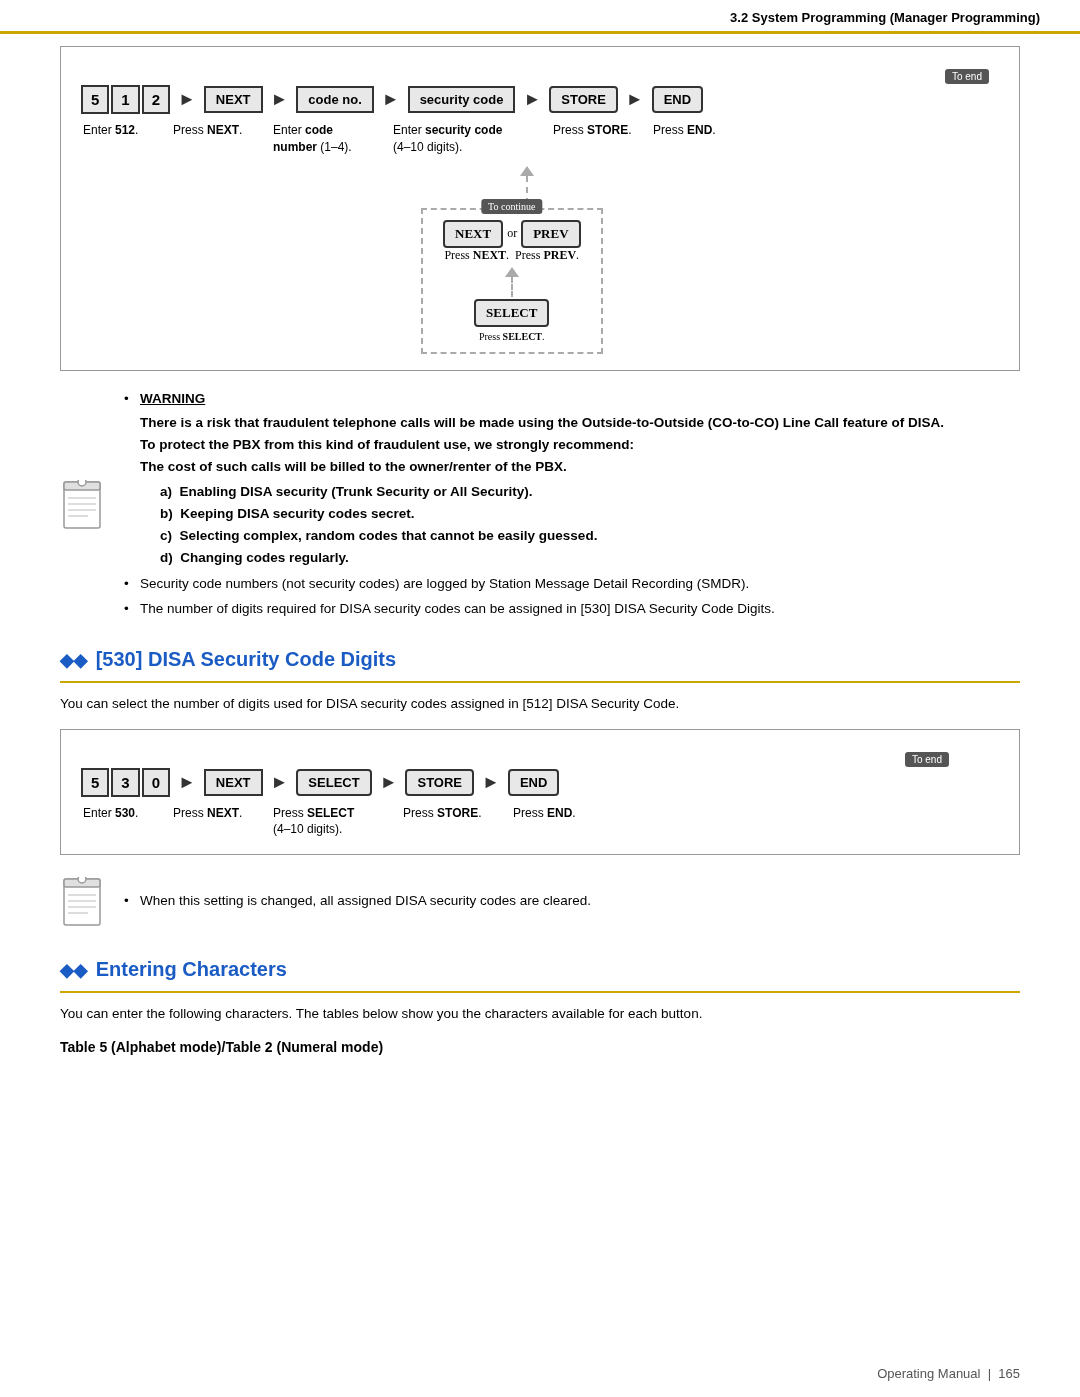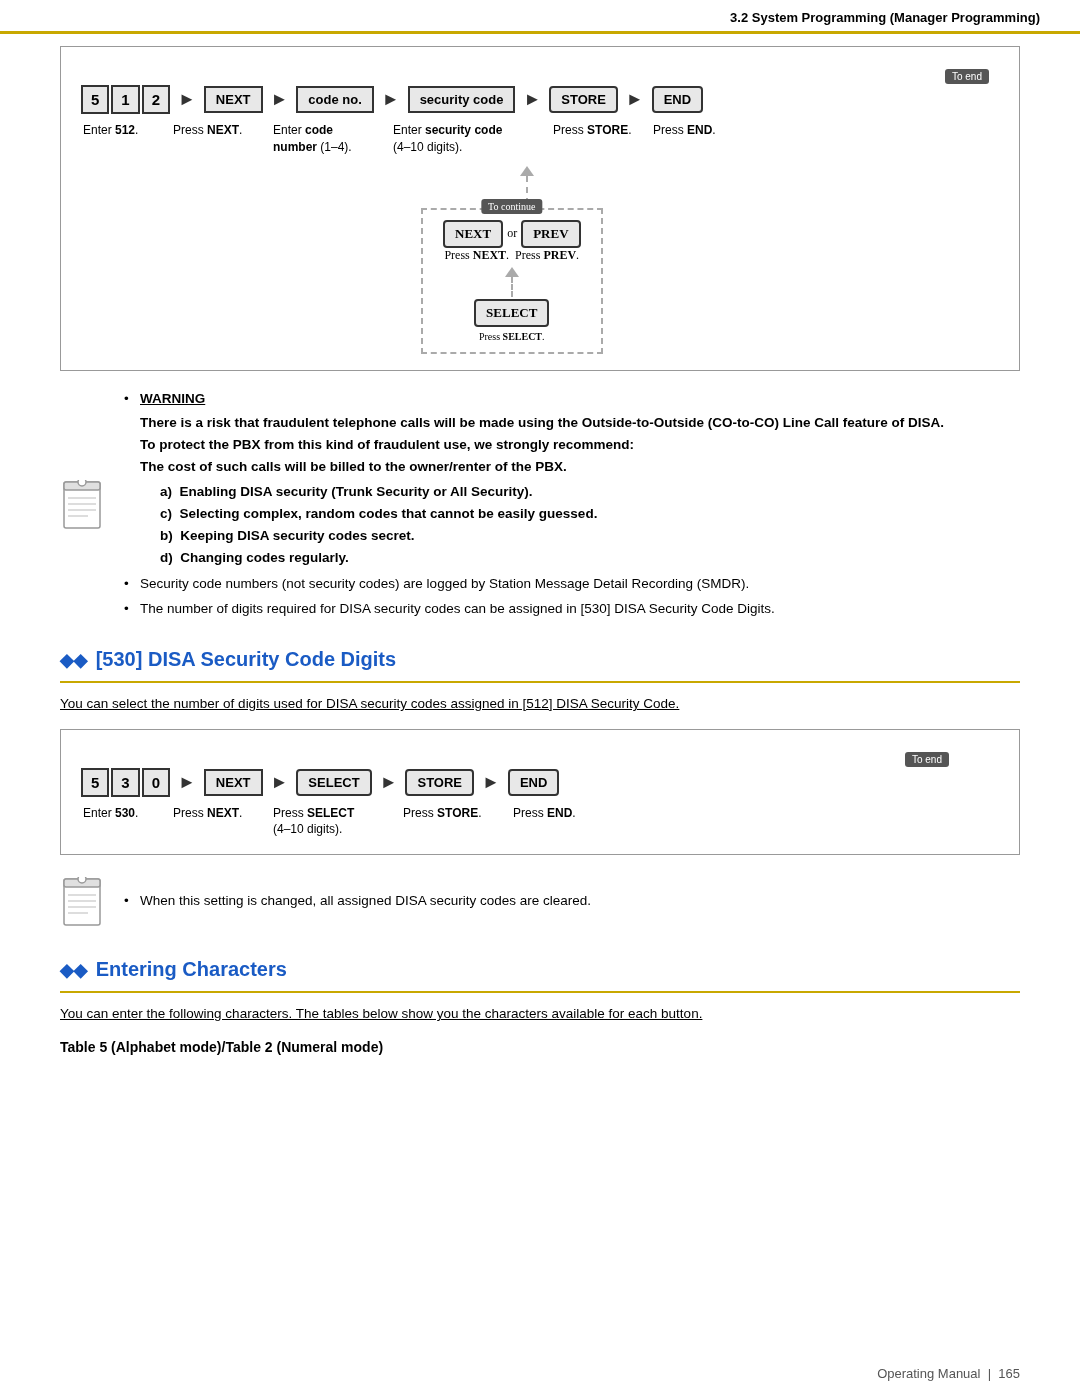--- a/index.html
+++ b/index.html
@@ -129,21 +129,20 @@
 
     .diamond-icon {
       color: #1a5bc4;
       font-size: 18px;
     }
 
     .section-text {
       font-size: 13.5px;
       line-height: 1.6;
       margin-bottom: 14px;
-      text-decoration: underline;
     }
 
     .page-footer {
       position: absolute;
       bottom: 16px;
       right: 60px;
       font-size: 13px;
       color: #555;
     }
 
@@ -297,22 +296,22 @@
     </div>
     <div class="note-text">
       <ul class="bullet-list">
         <li>
           <div style="font-weight:bold;text-decoration:underline;margin-bottom:4px;">WARNING</div>
           <div><strong>There is a risk that fraudulent telephone calls will be made using the Outside-to-Outside (CO-to-CO) Line Call feature of DISA.</strong></div>
           <div style="margin-top:2px;"><strong>To protect the PBX from this kind of fraudulent use, we strongly recommend:</strong></div>
           <div style="margin-top:2px;"><strong>The cost of such calls will be billed to the owner/renter of the PBX.</strong></div>
           <div style="margin-top:4px;">
             <div style="padding-left:20px;font-weight:bold;margin-bottom:2px;">a)&nbsp; Enabling DISA security (Trunk Security or All Security).</div>
+            <div style="padding-left:20px;font-weight:bold;margin-bottom:2px;">b)&nbsp; Keeping DISA security codes secret.</div>
             <div style="padding-left:20px;font-weight:bold;margin-bottom:2px;">c)&nbsp; Selecting complex, random codes that cannot be easily guessed.</div>
-            <div style="padding-left:20px;font-weight:bold;margin-bottom:2px;">b)&nbsp; Keeping DISA security codes secret.</div>
             <div style="padding-left:20px;font-weight:bold;margin-bottom:2px;">d)&nbsp; Changing codes regularly.</div>
           </div>
         </li>
         <li>Security code numbers (not security codes) are logged by Station Message Detail Recording (SMDR).</li>
         <li>The number of digits required for DISA security codes can be assigned in [530] DISA Security Code Digits.</li>
       </ul>
     </div>
   </div>
 
   <div class="section-heading">

